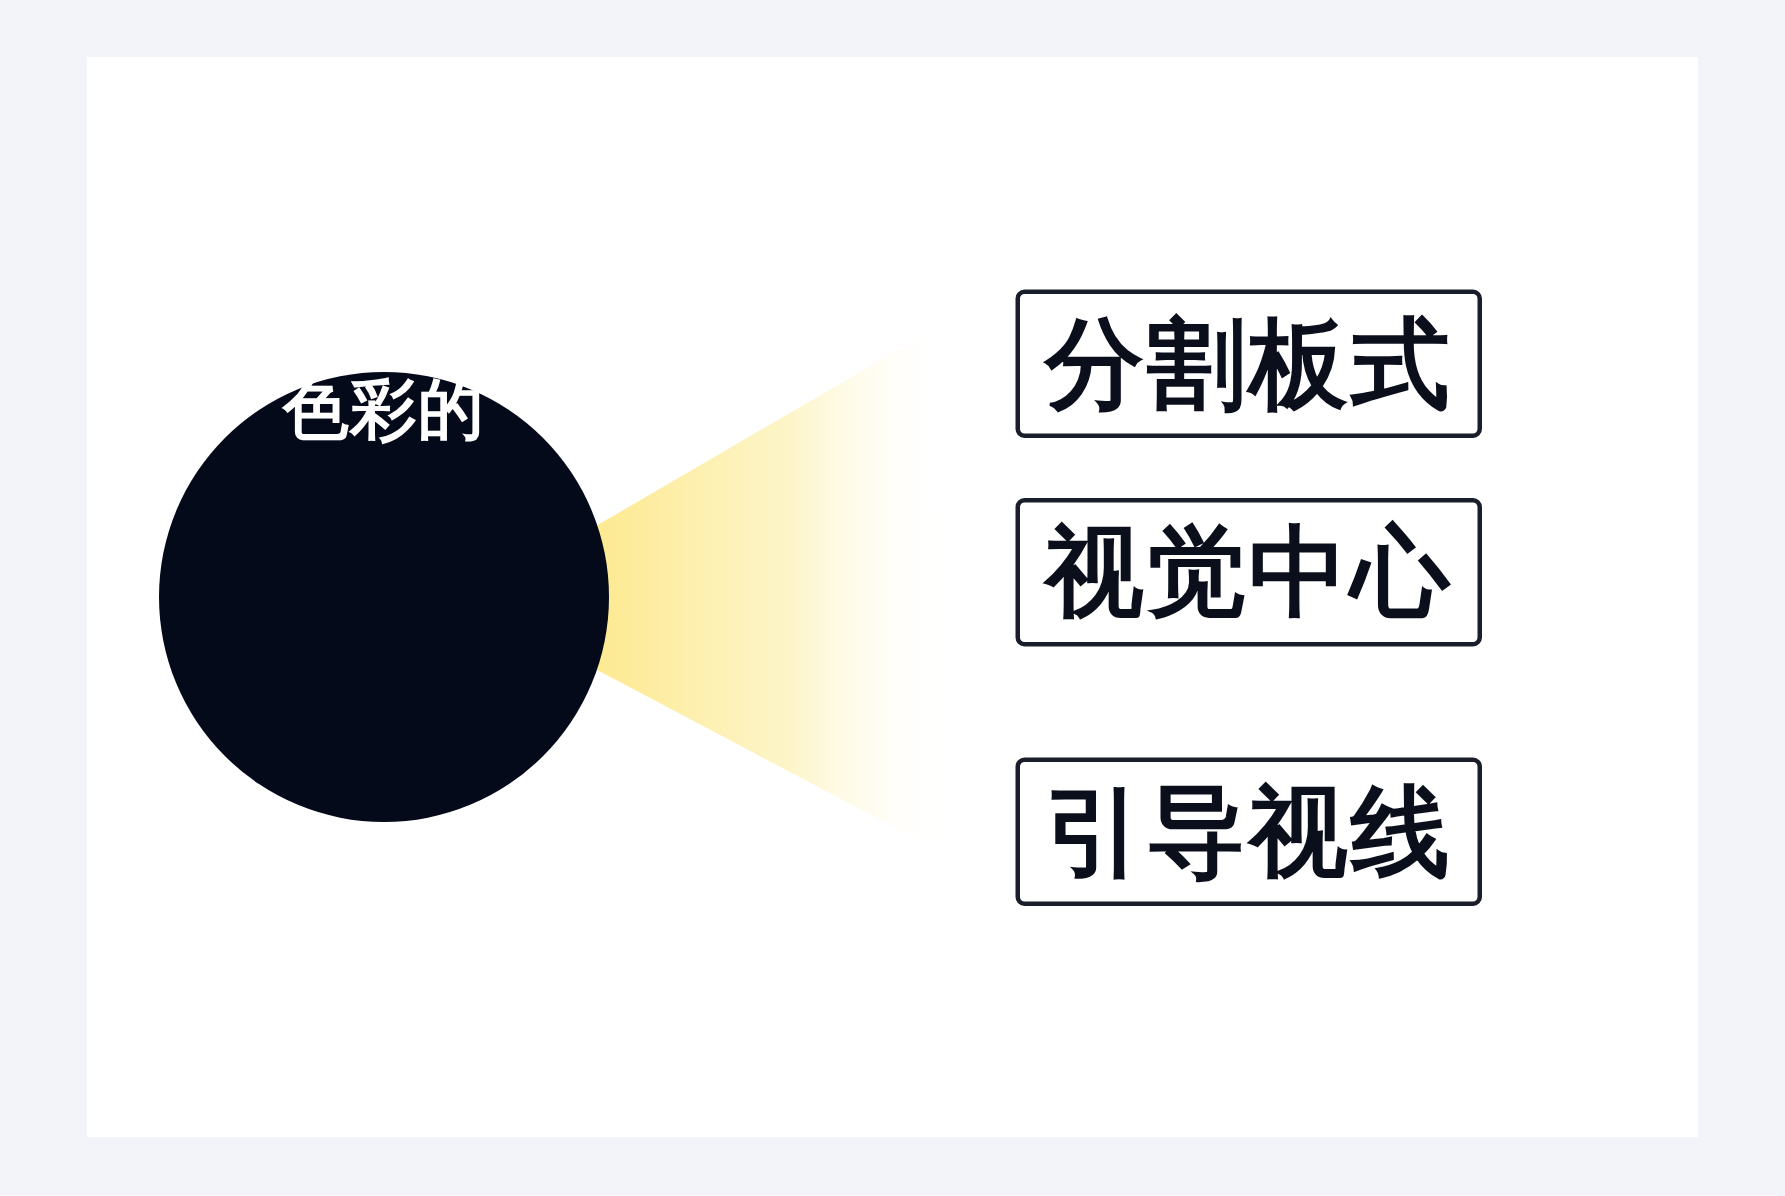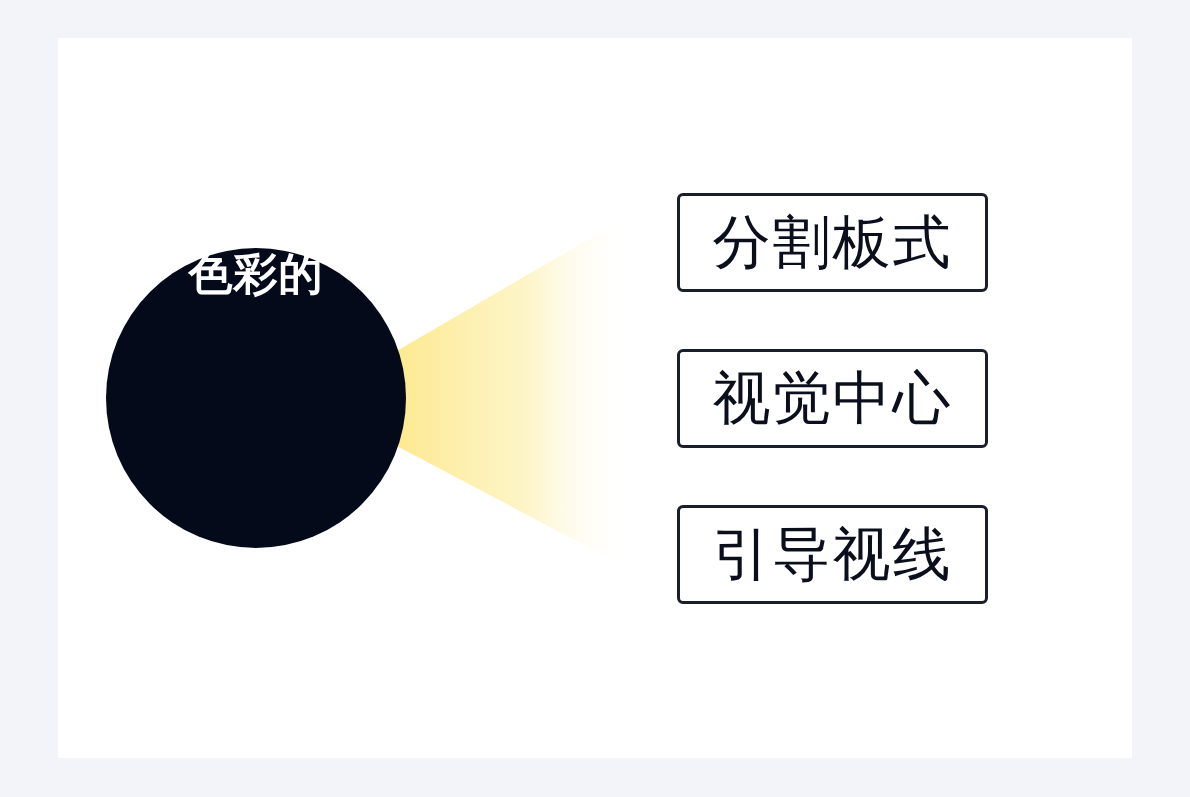--- a/index.html
+++ b/index.html
@@ -25,24 +25,24 @@
       color: #ffffff; font-weight: bold; font-size: 44px; line-height: 52px;
       text-align: center;
       gap: 20px;
     }
     .hub span { display: block; letter-spacing: 1px; }
     .node {
       position: absolute; left: 677px; width: 305px; height: 93px;
       border: 3px solid #1a1e2b; border-radius: 6px;
       background: #ffffff; box-sizing: content-box;
       display: flex; align-items: center; justify-content: center;
-      color: #0b0f1c; font-weight: normal; font-size: 58px; letter-spacing: 2px;
+      color: #0b0f1c; font-weight: bold; font-size: 66px; letter-spacing: 2px;
     }
     .n1 { top: 193px; }
-    .n2 { top: 349px; }
+    .n2 { top: 332px; }
     .n3 { top: 505px; text-align: center; }
   </style>
 </head>
 <body>
 
 <div class="panel"></div>
 
 <svg class="cone" viewBox="0 0 1190 797">
   <defs>
     <linearGradient id="coneGrad" x1="395" y1="0" x2="635" y2="0" gradientUnits="userSpaceOnUse">

